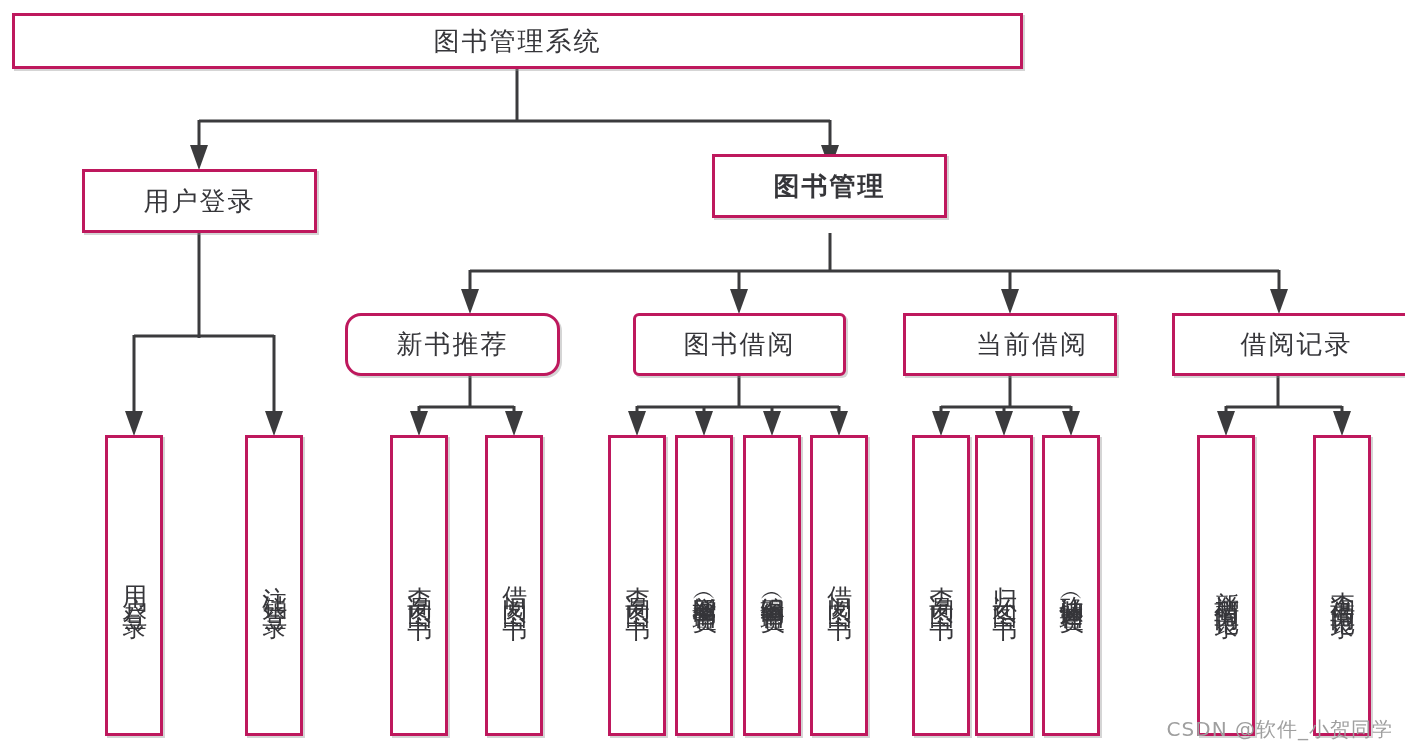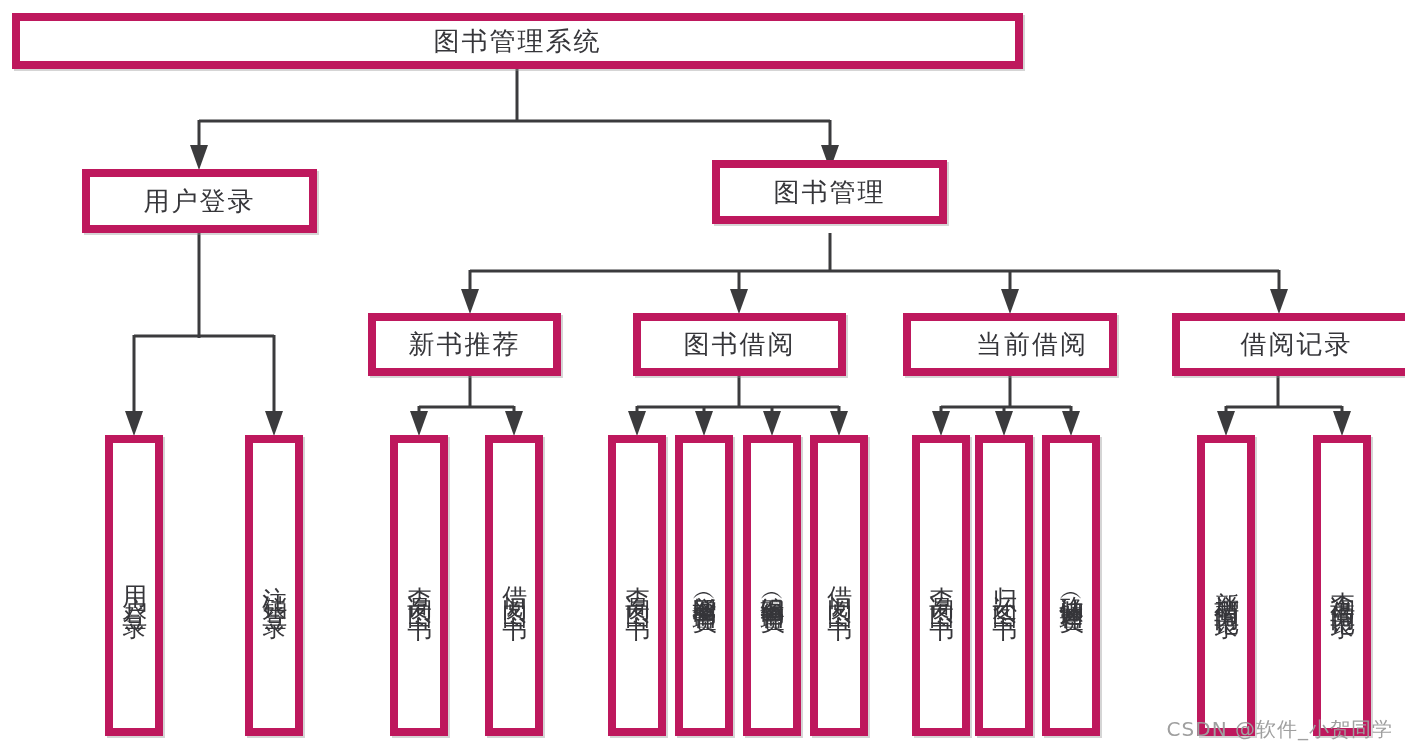--- a/index.html
+++ b/index.html
@@ -7,38 +7,38 @@
     width:1405px;height:747px;
     background:#ffffff;
     font-family:"DejaVu Sans","Liberation Sans",sans-serif;
     position:relative;overflow:hidden;
   }
   .canvas{position:absolute;left:0;top:0;width:1405px;height:747px;}
   svg.connectors{position:absolute;left:0;top:0;z-index:1;}
   .box{
     position:absolute;z-index:2;
     background:#ffffff;
-    border:8px solid #be185d;
+    border:3px solid #be185d;
     box-sizing:border-box;
     display:flex;align-items:center;justify-content:center;
     box-shadow:2px 2px 0 rgba(145,145,145,.38);
   }
   .hlabel{
     font-size:26px;color:#36363a;letter-spacing:2px;
     white-space:nowrap;
   }
   
   .root{left:12px;top:13px;width:1011px;height:56px;}
   
   .l2a{left:82px;top:169px;width:235px;height:64px;}
-  .l2b{left:712px;top:160px;width:235px;height:64px;}
+  .l2b{left:712px;top:154px;width:235px;height:64px;font-weight:bold;}
   
   .l3{top:313px;height:63px;}
-  .l3a{left:368px;width:193px;}
-  .l3b{left:633px;width:213px;}
+  .l3a{left:345px;width:215px;border-radius:16px;}
+  .l3b{left:633px;width:213px;border-radius:6px;}
   .l3c{left:903px;width:214px;padding-left:44px;}
   .l3d{left:1172px;width:249px;}
   
   .leaf{top:435px;width:58px;height:301px;}
   .vtext{
     writing-mode:vertical-rl;text-orientation:mixed;
     font-size:25px;color:#36363a;line-height:1.05;white-space:nowrap;
   }
   .s4{letter-spacing:10px;}
   .s6{letter-spacing:5px;}

